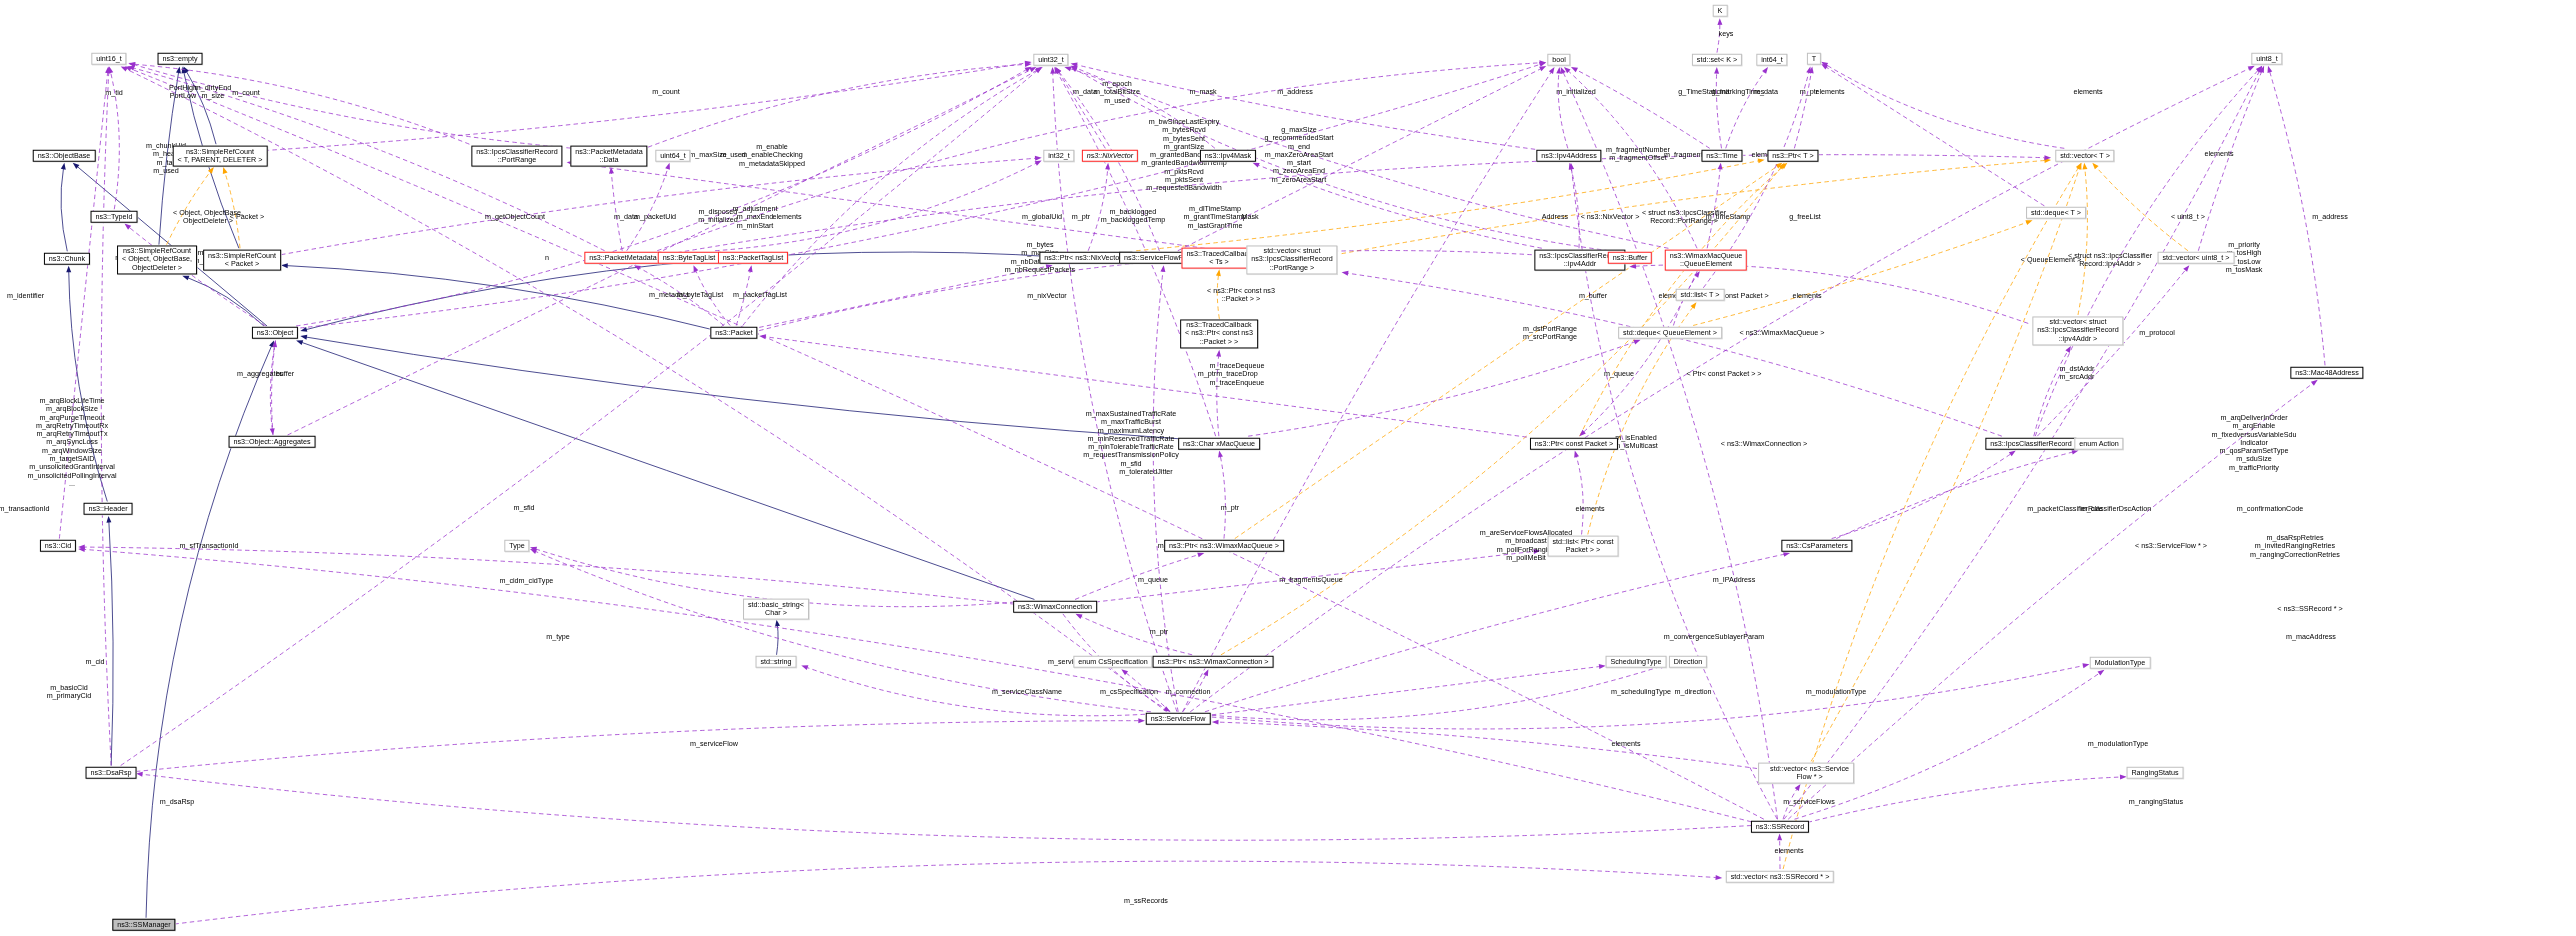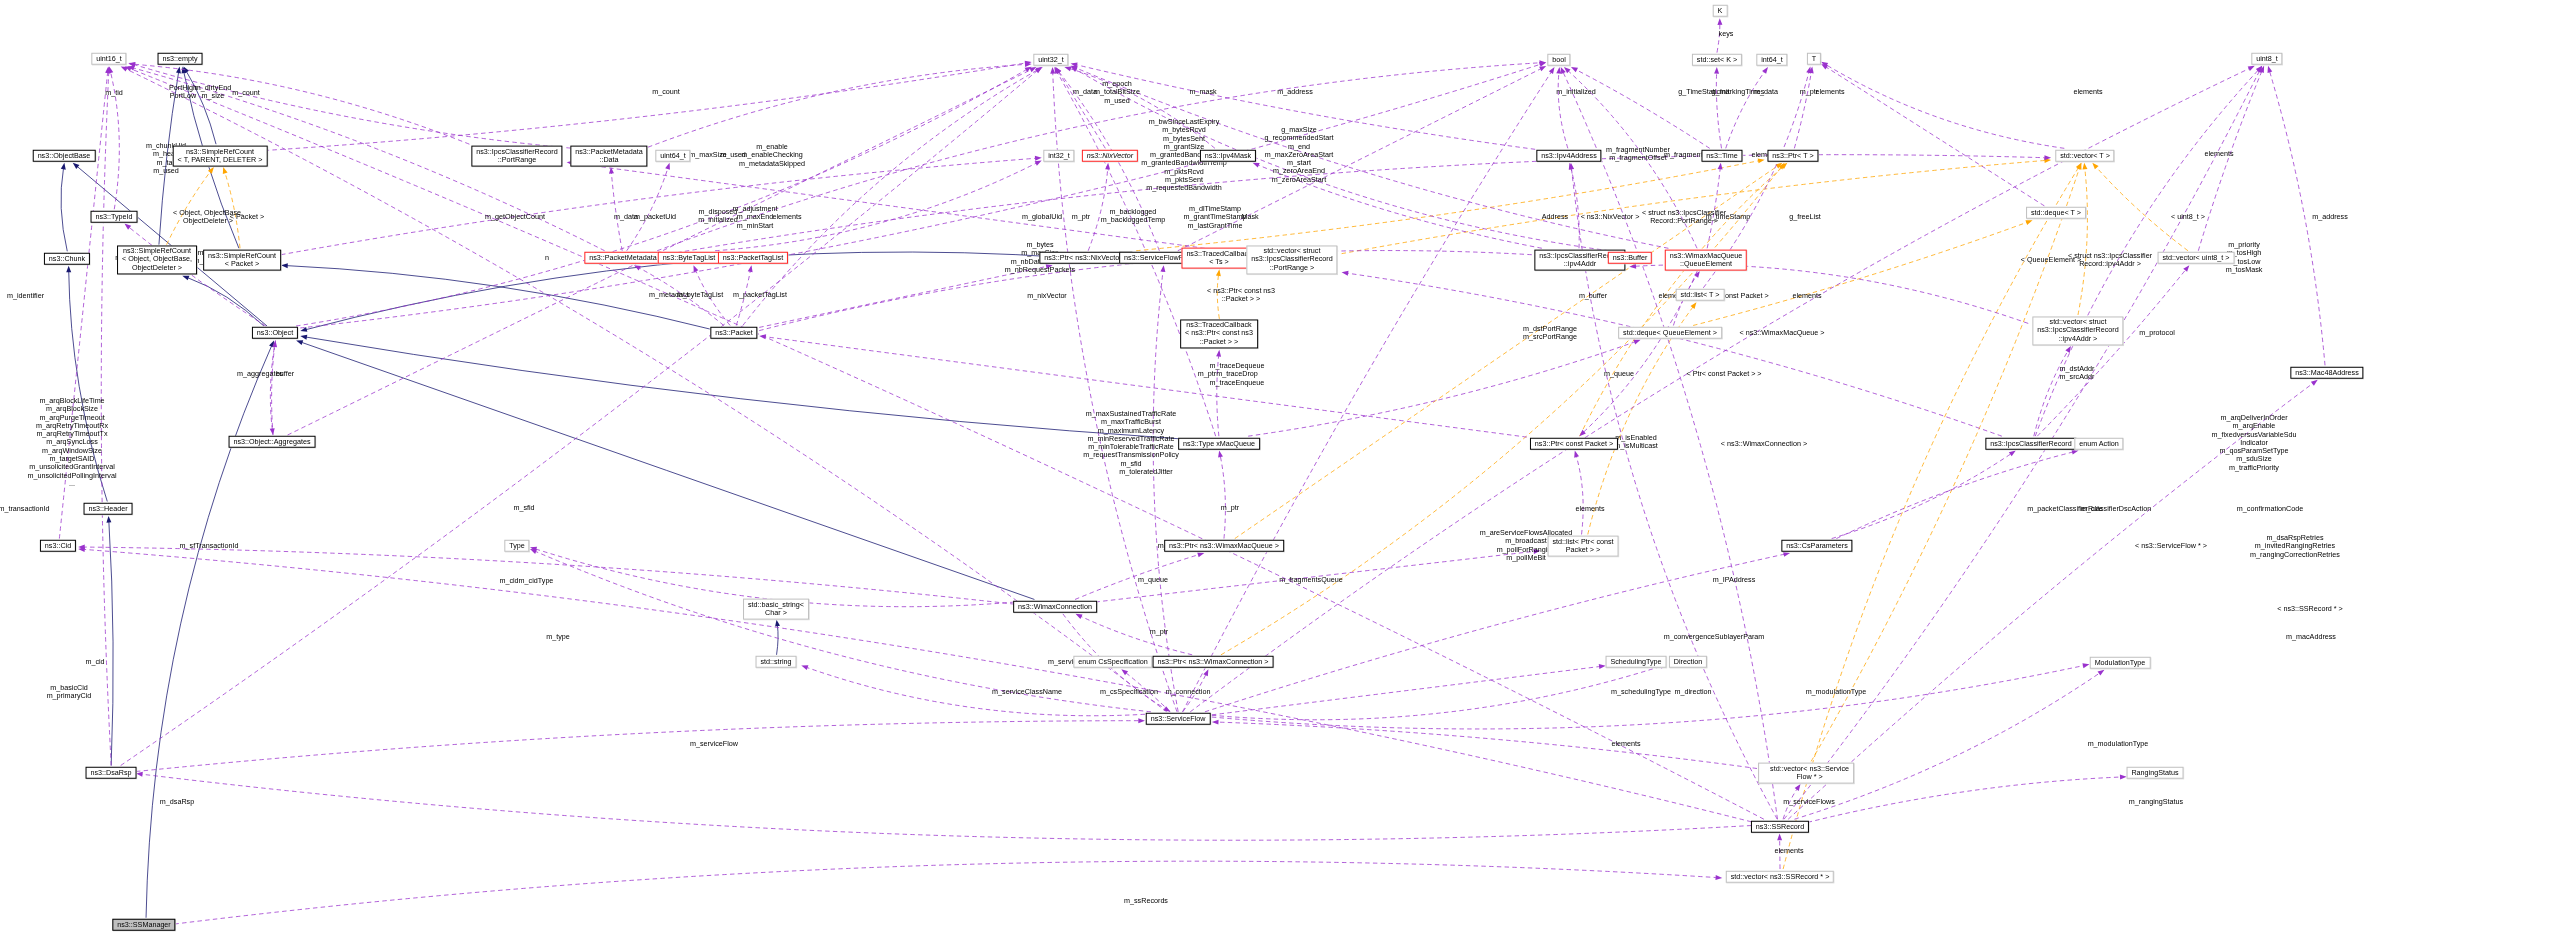--- a/index.html
+++ b/index.html
@@ -825,21 +825,21 @@
       <div>std::vector&lt; struct</div>
       <div>ns3::IpcsClassifierRecord</div>
       <div>::PortRange &gt;</div>
     </div>
     <div class="node bold" style="left: 1219px; top: 334px;">
       <div>ns3::TracedCallback</div>
       <div>&lt; ns3::Ptr&lt; const ns3</div>
       <div>::Packet &gt; &gt;</div>
     </div>
     <div class="node bold" style="left: 1219px; top: 444px;">
-      <div>ns3::Type xMacQueue</div>
+      <div>ns3::Char xMacQueue</div>
     </div>
     <div class="node bold" style="left: 1580px; top: 260px;">
       <div>ns3::IpcsClassifierRecord</div>
       <div>::ipv4Addr</div>
     </div>
     <div class="node red" style="left: 1630px; top: 258px;">
       <div>ns3::Buffer</div>
     </div>
     <div class="node red" style="left: 1706px; top: 260px;">
       <div>ns3::WimaxMacQueue</div>

